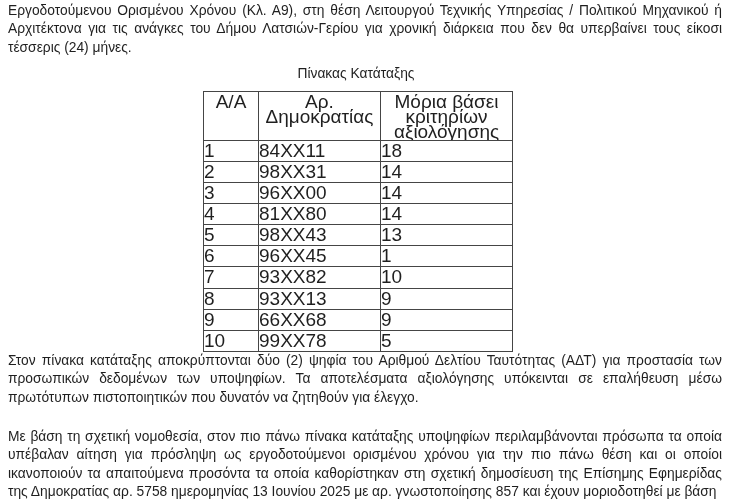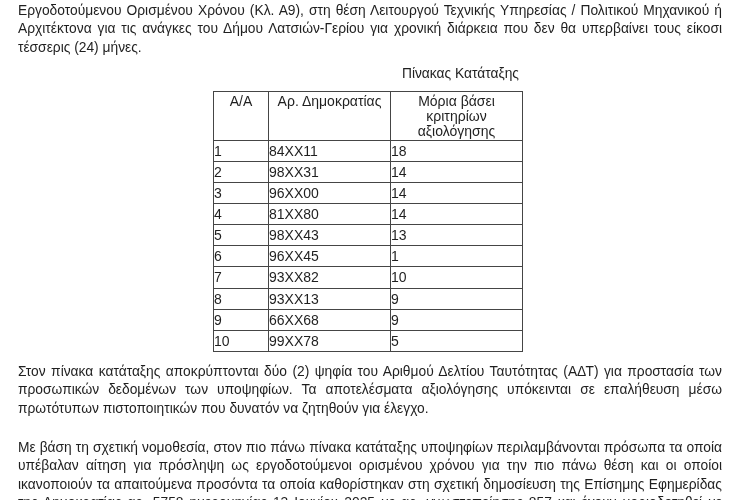--- a/index.html
+++ b/index.html
@@ -5,73 +5,73 @@
   html, body {
     margin: 0;
     padding: 0;
     background: #ffffff;
   }
   .page {
     position: relative;
     width: 730px;
     height: 500px;
     box-sizing: border-box;
-    padding: 2px 8px 0 18px;
+    padding: 2px 8px 0 8px;
     overflow: hidden;
     background: #ffffff;
     font-family: "Liberation Sans", "DejaVu Sans", sans-serif;
     color: #1f1f1f;
     font-size: 13.8px;
     line-height: 18.4px;
   }
   .para {
     margin: 0;
     text-align: justify;
   }
   .table-wrap {
     width: 306px;
     margin-left: 195px;
   }
   .table-title {
     margin: 8px 0 7px 0;
-    text-align: right;
+    text-align: center;
     font-size: 13.8px;
     line-height: 18.4px;
     font-weight: normal;
   }
   table.ranking {
     border-collapse: collapse;
     table-layout: fixed;
     width: 306px;
     background: #ffffff;
   }
   table.ranking th,
   table.ranking td {
     border: 1.5px solid #454545;
     font-weight: normal;
-    font-size: 14px;
+    font-size: 19px;
     padding: 0;
     overflow: hidden;
   }
   table.ranking th {
     vertical-align: top;
     padding-top: 2px;
     line-height: 15.4px;
     height: 46px;
   }
   table.ranking td {
     height: 20.1px;
     line-height: 20.1px;
     vertical-align: middle;
   }
   .col-rank   { width: 54px; }
   .col-id     { width: 121px; }
   .col-points { width: 131px; }
   th.col-points { padding-left: 6px; padding-right: 6px; }
-  .para-privacy { margin-top: 11px; }
+  .para-privacy { }
   .para-legal   { margin-top: 21px; }
 </style>
 </head>
 <body>
 
 <div class="page">
 
   <p class="para">Εργοδοτούμενου Ορισμένου Χρόνου (Κλ. Α9), στη θέση Λειτουργού Τεχνικής Υπηρεσίας / Πολιτικού Μηχανικού ή Αρχιτέκτονα για τις ανάγκες του Δήμου Λατσιών-Γερίου για χρονική διάρκεια που δεν θα υπερβαίνει τους είκοσι τέσσερις (24) μήνες.</p>
 
   <div class="table-wrap">

